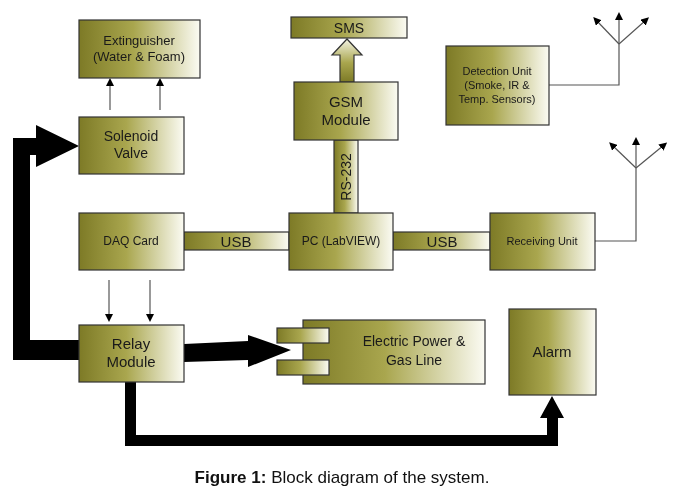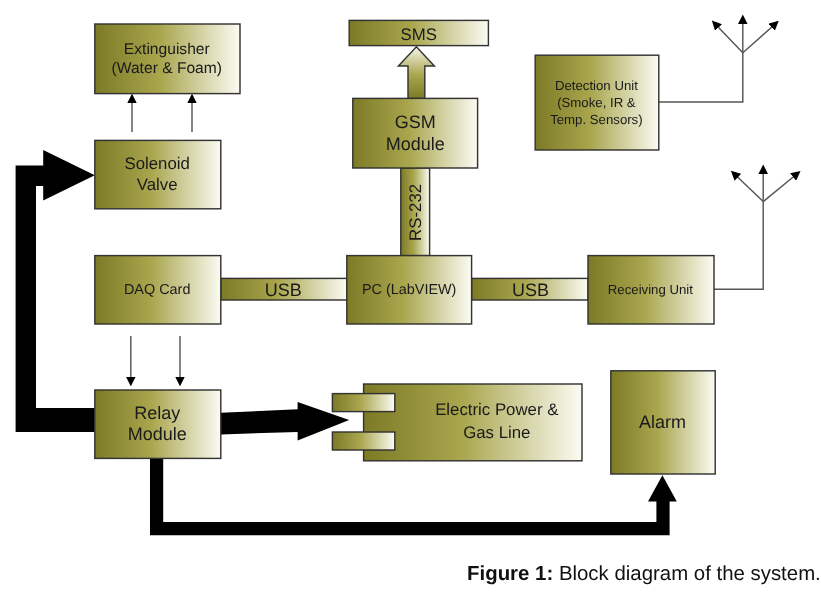--- a/index.html
+++ b/index.html
@@ -2,21 +2,21 @@
 <html><head>
 <meta charset="utf-8">
 <style>
   html, body { margin: 0; padding: 0; background: #ffffff; }
   body { width: 684px; height: 500px; position: relative; overflow: hidden; font-family: "Liberation Sans", sans-serif; }
   svg#diagram { position: absolute; left: 0; top: 0; }
   .blk { stroke: #333; stroke-width: 1.2; }
   .lbl { font-family: "Liberation Sans", sans-serif; fill: #1a1a1a; text-anchor: middle; }
   .thin { stroke: #555; stroke-width: 1.2; fill: none; }
   .thick { fill: #000; }
-  #caption { position: absolute; left: 0; width: 684px; top: 468px; text-align: right; font-size: 17px; color: #111; font-family: "Liberation Sans", sans-serif; }
+  #caption { position: absolute; left: 0; width: 684px; top: 468px; text-align: center; font-size: 17px; color: #111; font-family: "Liberation Sans", sans-serif; }
   #caption b { font-weight: bold; }
 </style>
 </head>
 <body>
 
 <svg id="diagram" width="684" height="500" viewBox="0 0 684 500" xmlns="http://www.w3.org/2000/svg">
   <defs>
     <linearGradient id="g" x1="0" y1="0" x2="1" y2="0">
       <stop offset="0" stop-color="#7d7a26"></stop>
       <stop offset="0.45" stop-color="#a9a64e"></stop>

